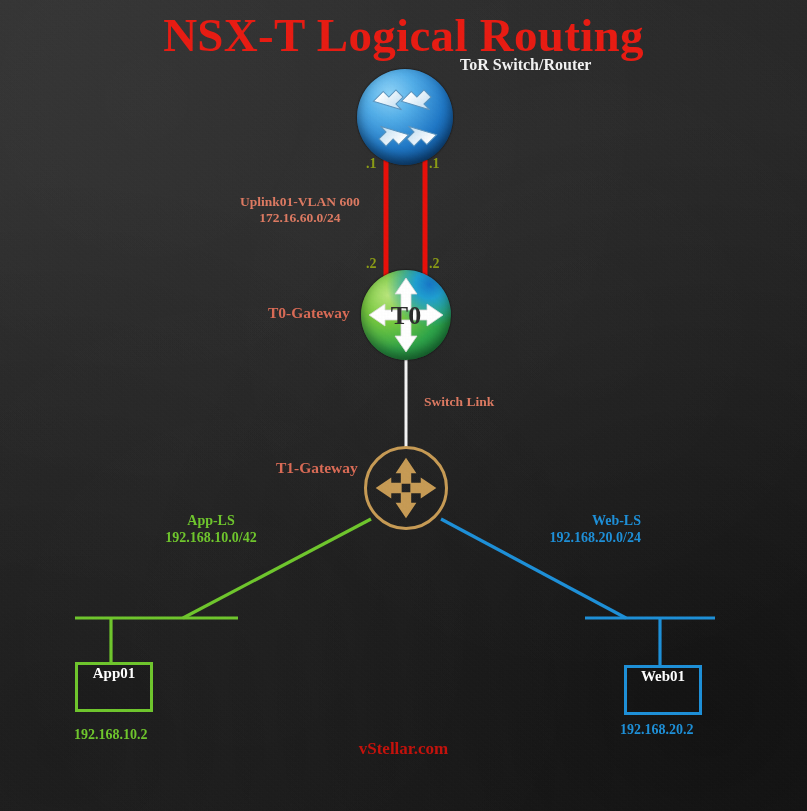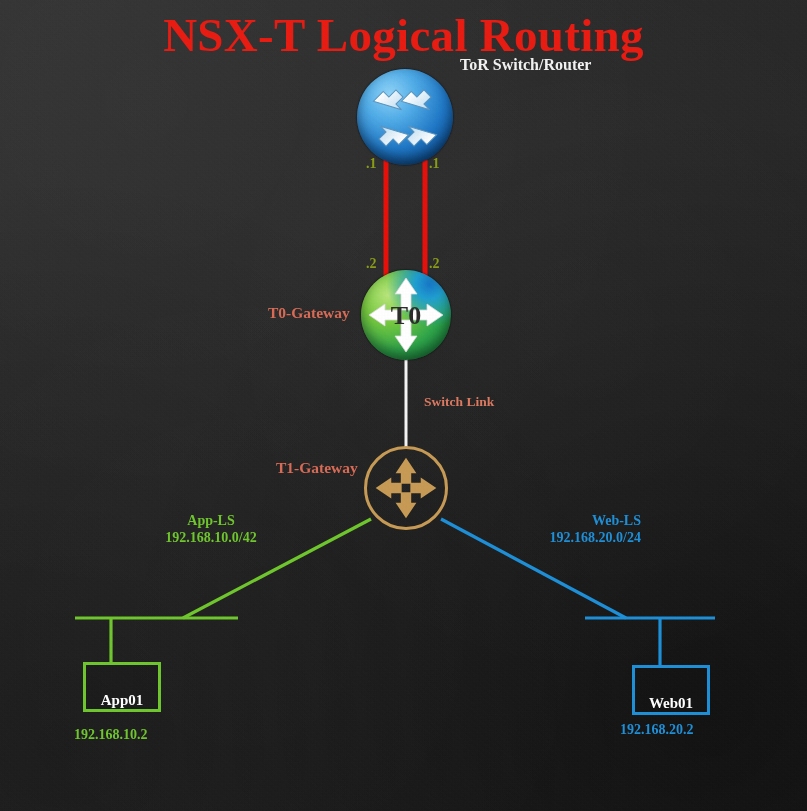--- a/index.html
+++ b/index.html
@@ -87,24 +87,23 @@
   }
   .blue-label {
     color: #1e90d8;
     font-size: 14px;
     font-weight: bold;
     text-align: right;
   }
   .vm-box {
     position: absolute;
     display: flex;
-    align-items: flex-end;
+    align-items: flex-start;
     justify-content: center;
     background: rgba(20,20,20,0.20);
-    margin-left: 8px;
   }
   .vm-box span {
     color: #ffffff;
     font-size: 15px;
     font-weight: bold;
   }
   #watermark {
     left: 0; top: 739px;
     width: 807px;
     text-align: center;
@@ -190,20 +189,24 @@
 
         <path d="M50,52 L64,52 L64,60 L74,60 L74,70 L64,70 L64,78 Z" transform="rotate(135 62 65)"></path>
       </g>
     </svg>
   </div>
   <div class="lbl white-label" style="left:460px; top:56px;">ToR Switch/Router</div>
 
   <div class="lbl iface" style="left:366px; top:156px;">.1</div>
   <div class="lbl iface" style="left:429px; top:156px;">.1</div>
 
+  <div class="lbl link-label" style="left:240px; top:194px;">
+    <div>Uplink01-VLAN 600</div>
+    <div>172.16.60.0/24</div>
+  </div>
 
   <div class="lbl iface" style="left:366px; top:256px;">.2</div>
   <div class="lbl iface" style="left:429px; top:256px;">.2</div>
 
   <div class="icon-node" id="t0-node">
     <svg width="90" height="90" viewBox="0 0 90 90">
       <g fill="#ffffff" stroke="#d9d9d9" stroke-width="0.8">
 
         <path d="M45,8 L56,24 L50,24 L50,40 L40,40 L40,24 L34,24 Z"></path>
 
@@ -249,15 +252,16 @@
   <div class="vm-box" id="app01-box" style="left:75px; top:662px; width:72px; height:44px; border:3px solid #6fc62d;">
     <span>App01</span>
   </div>
   <div class="lbl green-label" style="left:74px; top:727px; text-align:left;">192.168.10.2</div>
 
   <div class="vm-box" id="web01-box" style="left:624px; top:665px; width:72px; height:44px; border:3px solid #1e90d8;">
     <span>Web01</span>
   </div>
   <div class="lbl blue-label" style="left:620px; top:722px; text-align:left;">192.168.20.2</div>
 
+  <div class="lbl" id="watermark">vStellar.com</div>
 
   <div id="noise"></div>
 </div>
 
 </body></html>

